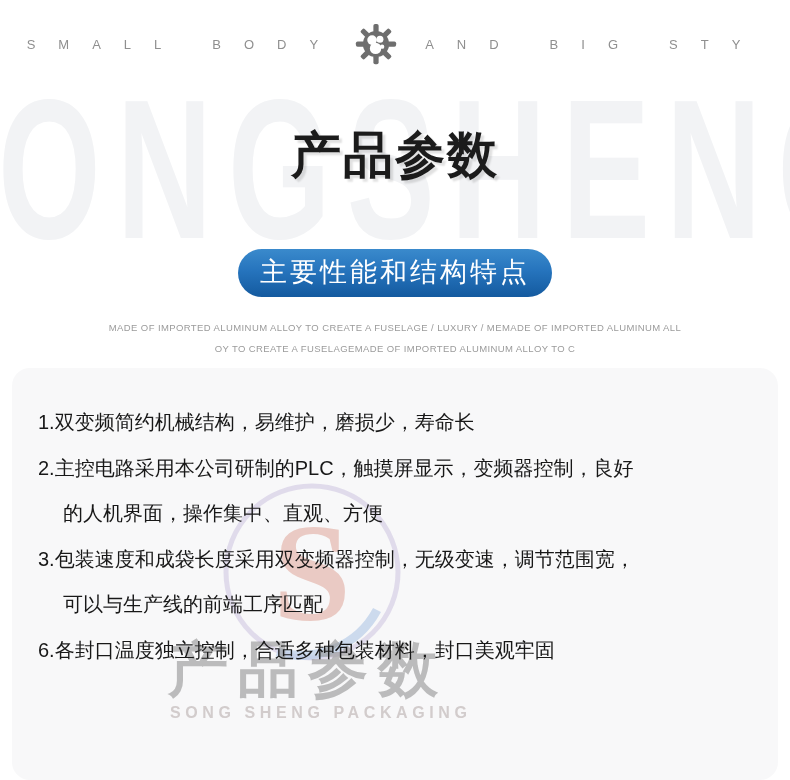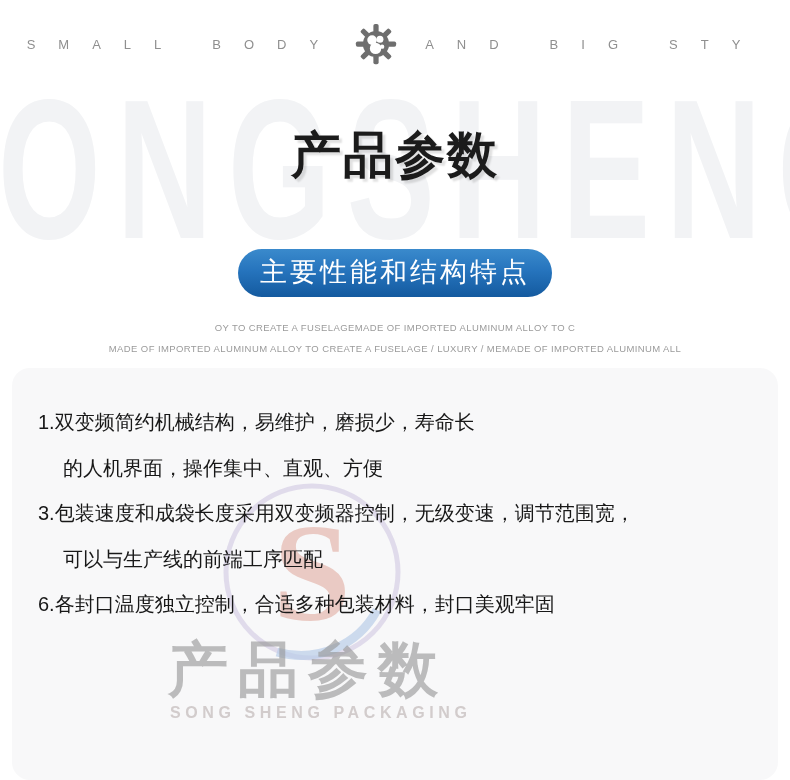--- a/index.html
+++ b/index.html
@@ -173,38 +173,39 @@
     <span class="tg-word">AND</span>
     <span class="tg-word">BIG</span>
     <span class="tg-word">STY</span>
   </div>
 
   <h1 class="title">产品参数</h1>
 
   <div class="ribbon">主要性能和结构特点</div>
 
   <div class="subtitle">
+    <div>MADE OF IMPORTED ALUMINUM ALLOY TO CREATE A FUSELAGE / LUXURY / MEMADE OF IMPORTED ALUMINUM ALL</div>
     <div>OY TO CREATE A FUSELAGEMADE OF IMPORTED ALUMINUM ALLOY TO C</div>
-    <div>MADE OF IMPORTED ALUMINUM ALLOY TO CREATE A FUSELAGE / LUXURY / MEMADE OF IMPORTED ALUMINUM ALL</div>
   </div>
 
   <div class="card">
 
     <div class="logo-wm">
       <svg width="190" height="200" viewBox="0 0 190 200">
         <circle cx="95" cy="92" r="86" fill="none" stroke="#d9d3e7" stroke-width="5" opacity="0.8"></circle>
         <path d="M 160 130 A 86 86 0 0 1 60 172" fill="none" stroke="#b9cde8" stroke-width="9" opacity="0.7"></path>
         <text x="95" y="140" text-anchor="middle" font-size="140" font-weight="bold" fill="#d4826f" opacity="0.38" font-family="Liberation Serif, DejaVu Serif, serif">S</text>
       </svg>
     </div>
     <div class="cn-wm">产品参数</div>
     <div class="en-wm">SONG SHENG PACKAGING</div>
 
     <div class="features">
       <div class="feat-line">1.双变频简约机械结构，易维护，磨损少，寿命长</div>
+      <div class="feat-line">2.主控电路采用本公司研制的PLC，触摸屏显示，变频器控制，良好</div>
       <div class="feat-line cont">的人机界面，操作集中、直观、方便</div>
       <div class="feat-line">3.包装速度和成袋长度采用双变频器控制，无级变速，调节范围宽，</div>
       <div class="feat-line cont">可以与生产线的前端工序匹配</div>
       <div class="feat-line">6.各封口温度独立控制，合适多种包装材料，封口美观牢固</div>
     </div>
 
   </div>
 
 </div>
 

